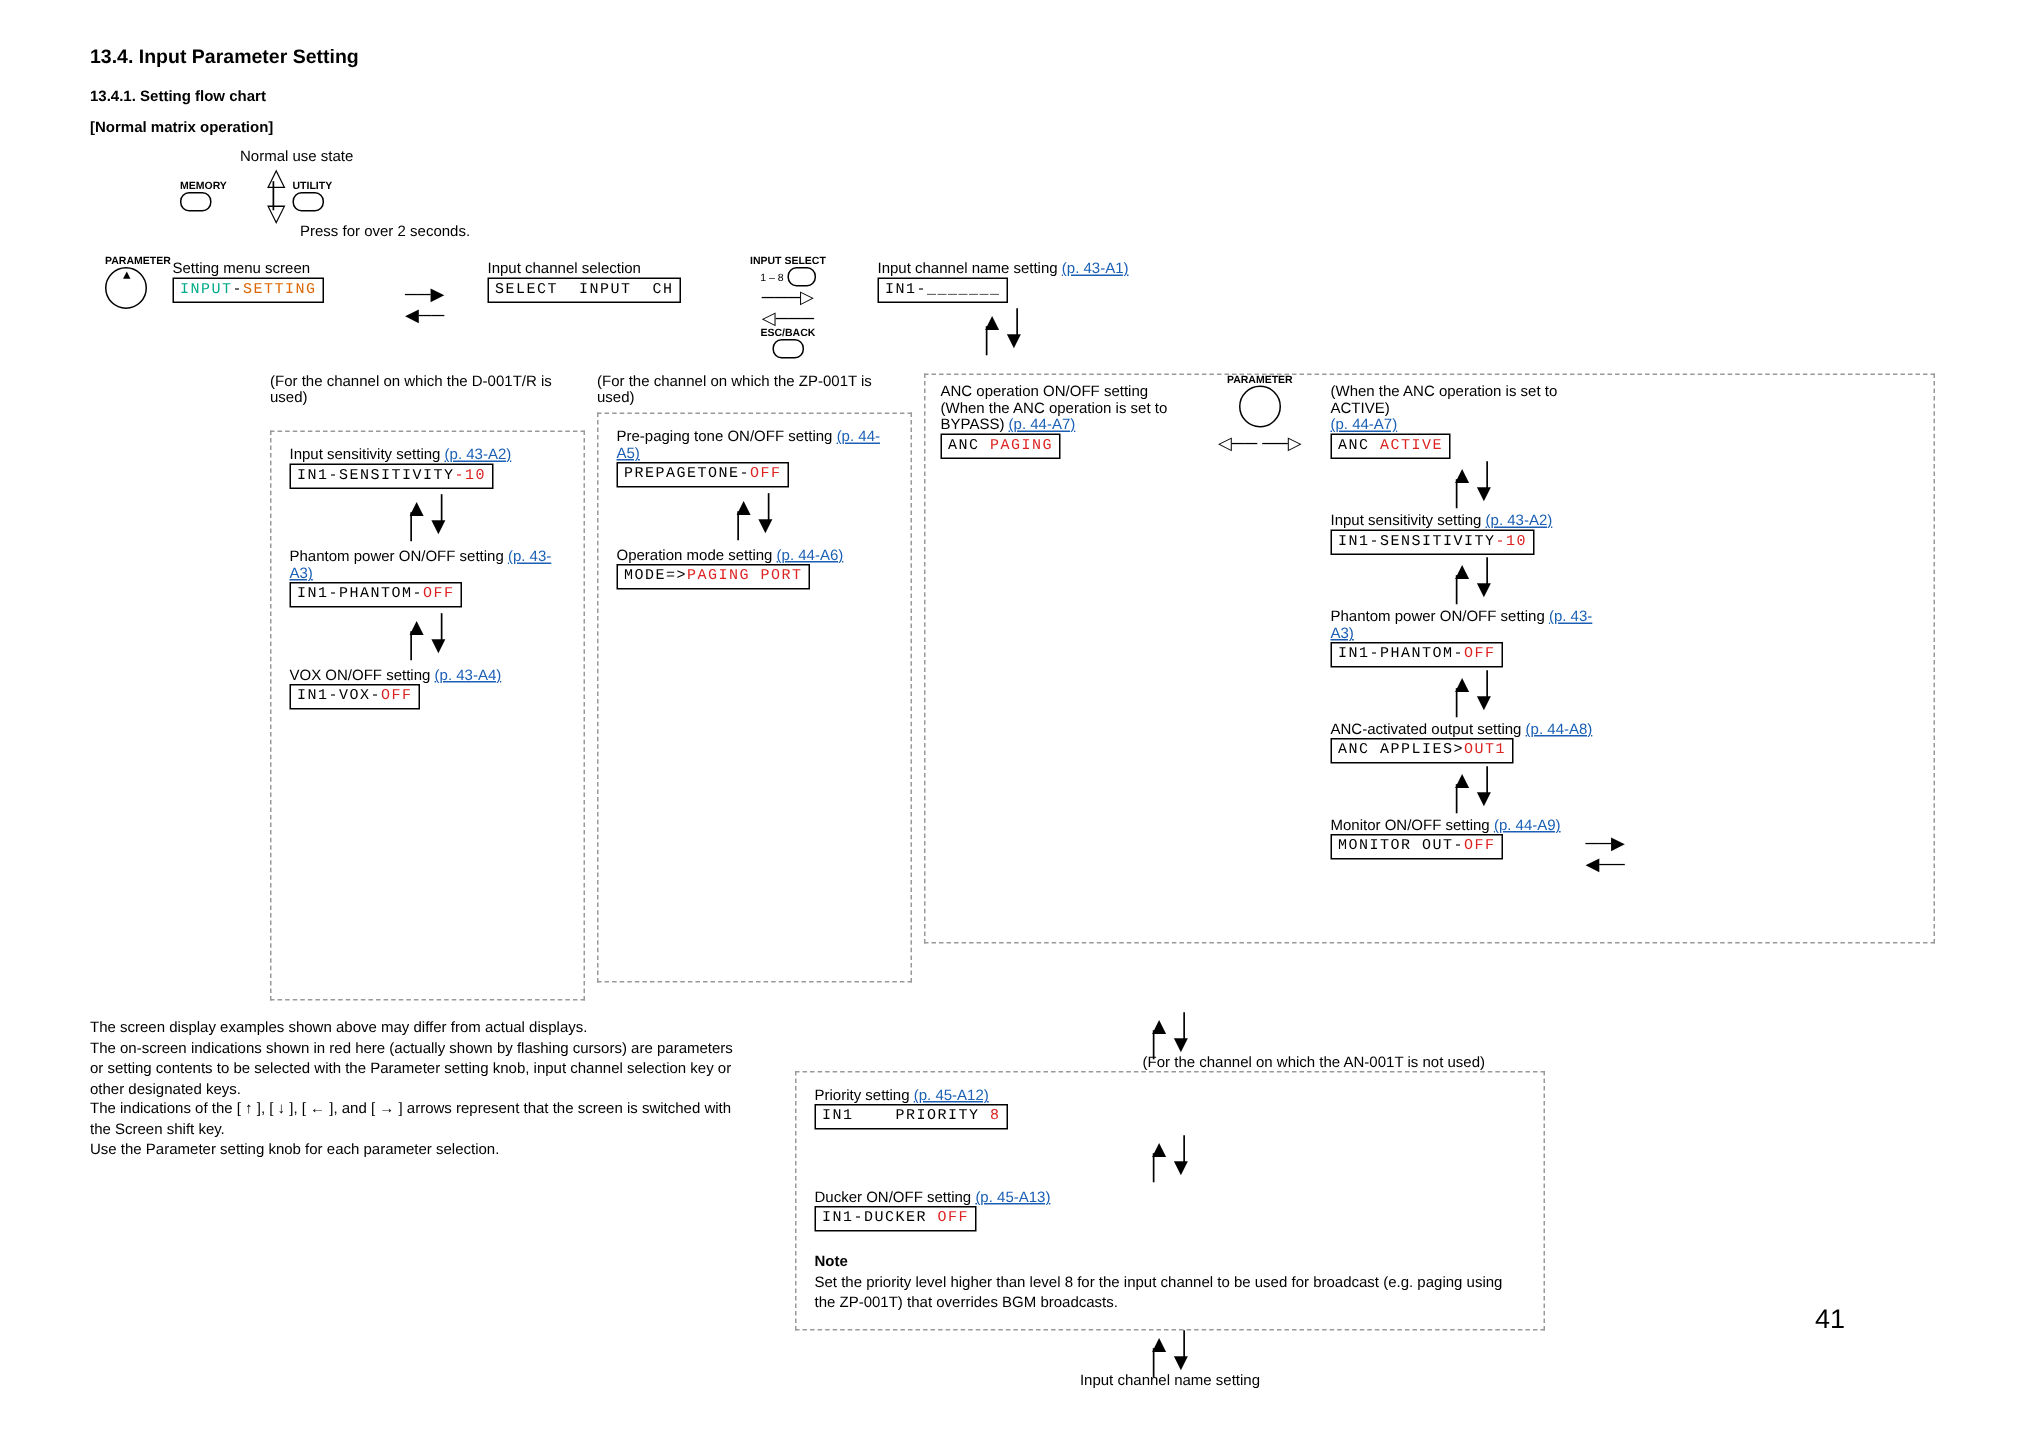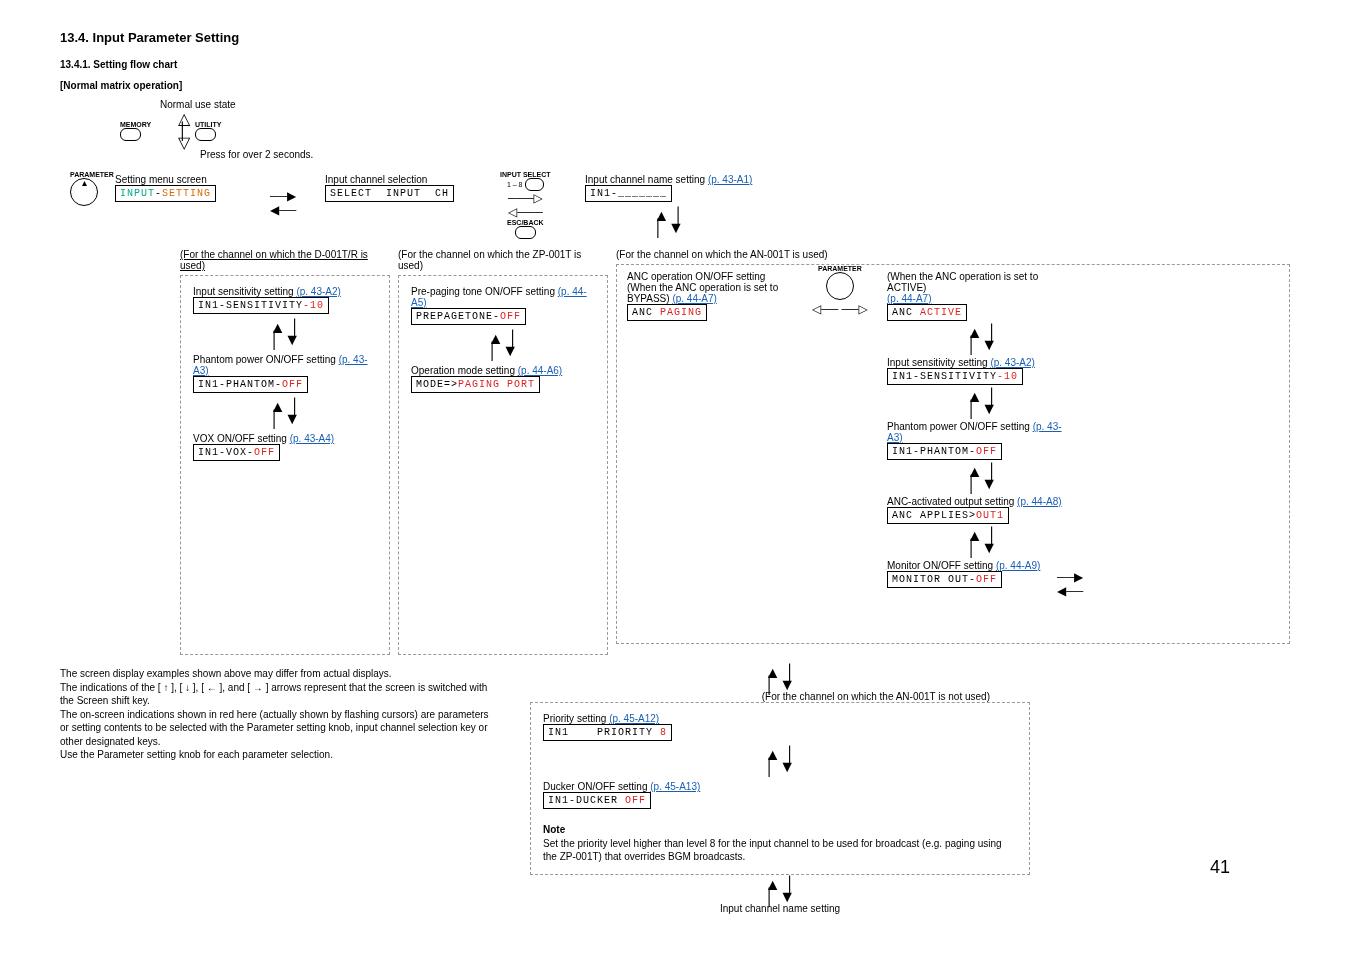--- a/index.html
+++ b/index.html
@@ -104,21 +104,21 @@
     <span>Input channel name setting</span>
     <span class="link">(p. 43-A1)</span><br>
     <span class="lcd">IN1-_______</span>
     <div class="arrow-ud" style="text-align:center;margin-top:8px;">▲ │<br>│ ▼</div>
   </div>
 </div>
 
 <div style="display:flex; gap:8px; align-items:flex-start;">
 
   <div style="margin-left:120px; width:210px;">
-    <div style="margin-bottom:4px;text-decoration:underline;">(For the channel on which the D-001T/R is used)</div>
+    <div style="margin-bottom:16px;">(For the channel on which the D-001T/R is used)</div>
     <div class="dashed-box" style="height:380px;">
       <div><span>Input sensitivity setting</span> <span class="link">(p. 43-A2)</span></div>
       <span class="lcd"><span>IN1-SENSITIVITY</span><span class="red">-10</span></span>
       <div class="arrow-ud" style="text-align:center;margin:8px 0;">▲ │<br>│ ▼</div>
 
       <div><span>Phantom power ON/OFF setting</span> <span class="link">(p. 43-A3)</span></div>
       <span class="lcd"><span>IN1-PHANTOM-</span><span class="red">OFF</span></span>
       <div class="arrow-ud" style="text-align:center;margin:8px 0;">▲ │<br>│ ▼</div>
 
       <div><span>VOX ON/OFF setting</span> <span class="link">(p. 43-A4)</span></div>
@@ -132,21 +132,20 @@
       <div><span>Pre-paging tone ON/OFF setting</span> <span class="link">(p. 44-A5)</span></div>
       <span class="lcd"><span>PREPAGETONE-</span><span class="red">OFF</span></span>
       <div class="arrow-ud" style="text-align:center;margin:8px 0;">▲ │<br>│ ▼</div>
 
       <div><span>Operation mode setting</span> <span class="link">(p. 44-A6)</span></div>
       <span class="lcd"><span>MODE=&gt;</span><span class="red">PAGING PORT</span></span>
     </div>
   </div>
 
   <div style="flex:1;">
-    <div style="margin-bottom:4px;">(For the channel on which the AN-001T is used)</div>
     <div class="dashed-box" style="height:380px; position:relative;">
 
       <div style="position:absolute; left:10px; top:6px; width:190px;">
         <div>ANC operation ON/OFF setting</div>
         <div><span>(When the ANC operation is set to BYPASS)</span> <span class="link">(p. 44-A7)</span></div>
         <span class="lcd"><span>ANC </span><span class="red">PAGING</span></span>
       </div>
 
       <div style="position:absolute; left:195px; top:0px; text-align:center;">
         <div class="tiny-label">PARAMETER</div>
@@ -177,22 +176,22 @@
 
       <div style="position:absolute; left:440px; top:305px;" class="arrow-lr">──▶<br>◀──</div>
 
     </div>
   </div>
 </div>
 
 <div style="display:flex; gap:30px; margin-top:12px; align-items:flex-start;">
   <div class="note-text" style="width:440px;">
     <div>The screen display examples shown above may differ from actual displays.</div>
+    <div>The on-screen indications shown in red here (actually shown by flashing cursors) are parameters or setting contents to be selected with the Parameter setting knob, input channel selection key or other designated keys.</div>
     <div>The indications of the [ ↑ ], [ ↓ ], [ ← ], and [ → ] arrows represent that the screen is switched with the Screen shift key.</div>
-    <div>The on-screen indications shown in red here (actually shown by flashing cursors) are parameters or setting contents to be selected with the Parameter setting knob, input channel selection key or other designated keys.</div>
     <div>Use the Parameter setting knob for each parameter selection.</div>
   </div>
 
   <div style="width:500px;">
     <div style="text-align:center;" class="arrow-ud">▲ │<br>│ ▼</div>
     <div style="text-align:right; padding-right:40px;">(For the channel on which the AN-001T is not used)</div>
     <div class="dashed-box" style="display:flex; gap:14px;flex-direction:column;">
       <div>
         <div><span>Priority setting</span> <span class="link">(p. 45-A12)</span></div>
         <span class="lcd"><span>IN1    PRIORITY </span><span class="red">8</span></span>

